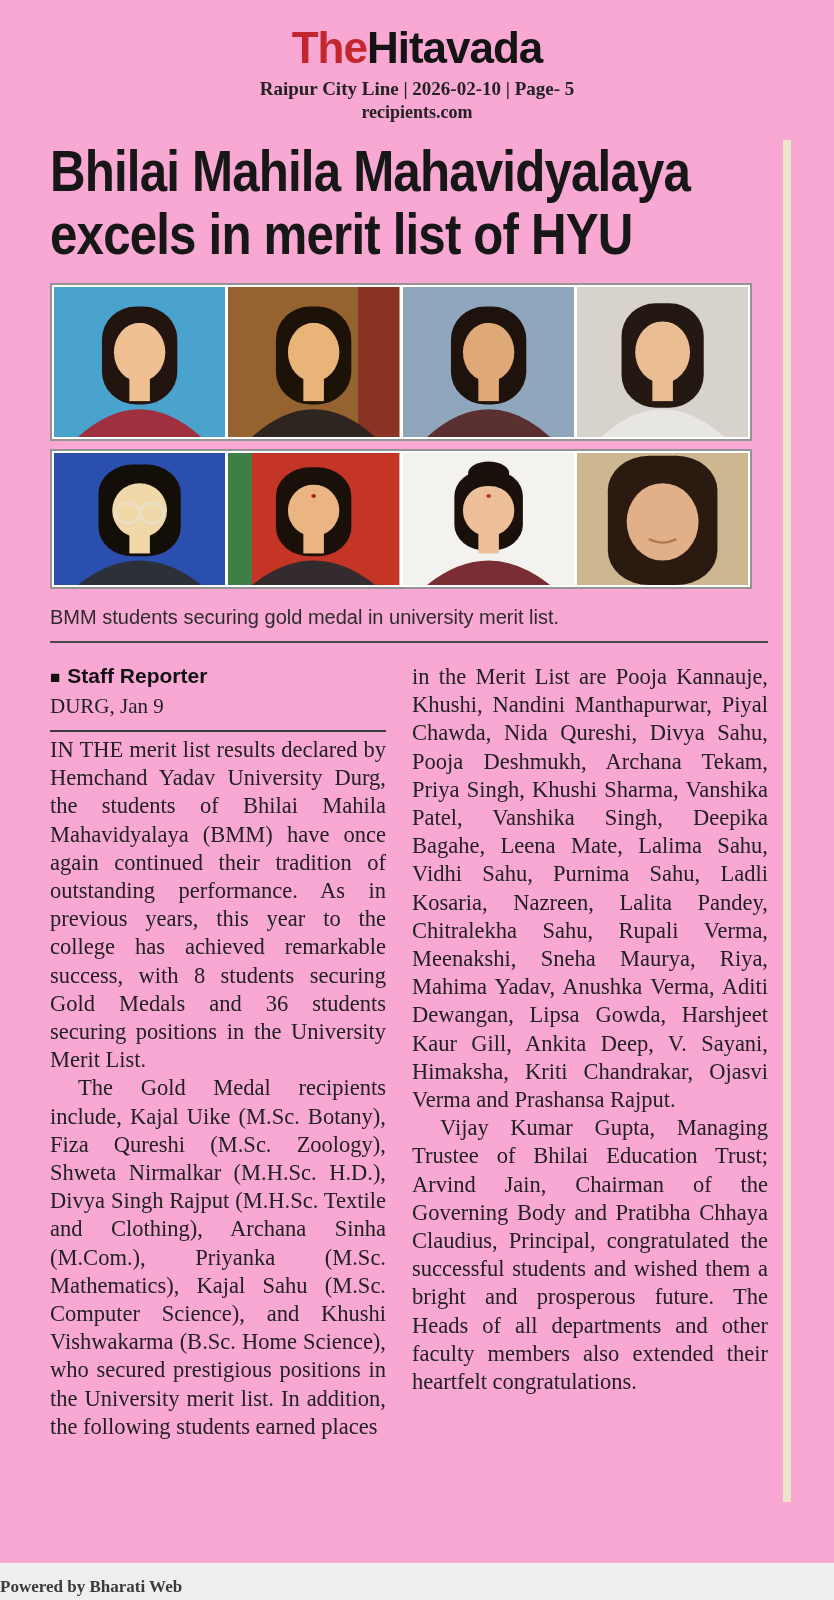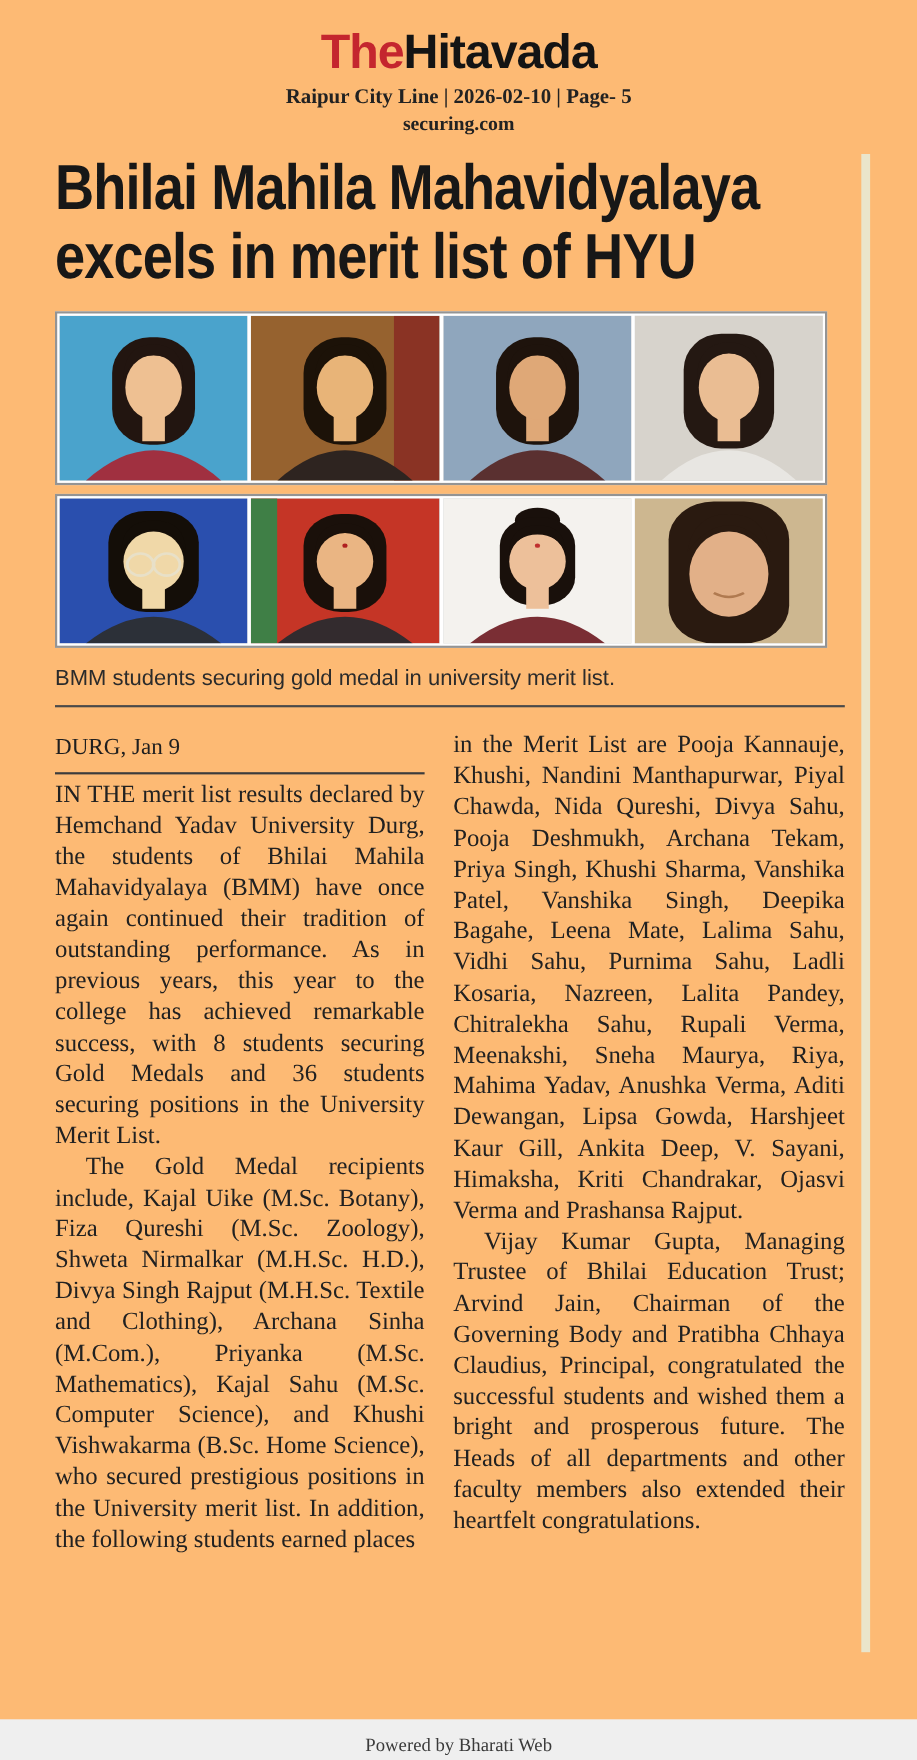--- a/index.html
+++ b/index.html
@@ -1,19 +1,19 @@
 <!DOCTYPE html>
 <html><head>
 <meta charset="utf-8">
 <style>
   * { box-sizing: border-box; }
   html,body { margin:0; padding:0; background:#ffffff; }
   .page {
     position:relative; width:834px; height:1600px; margin:0 auto;
-    background:#fdba74; overflow:hidden;
+    background:#f9a8d4; overflow:hidden;
     font-family:"Liberation Serif", serif; color:#1f1f1f;
   }
   
   .accent-bar { position:absolute; left:783px; top:140px; width:8px; height:1362px; background:#eae5cb; }
 
   
   .masthead { text-align:center; padding-top:24px; }
   .masthead-title { font-family:"Liberation Sans", sans-serif; font-weight:bold; font-size:44px; line-height:48px; letter-spacing:-1px; color:#141414; }
   .masthead-title .the { color:#c4262e; }
   .masthead-meta { font-size:19px; font-weight:bold; color:#222; margin-top:5px; line-height:24px; }
@@ -46,35 +46,35 @@
   .dateline { font-size:21px; line-height:27px; color:#1f1f1f; margin-top:2px; }
   .rule-col { border:none; border-top:2px solid #3c3c3c; height:0; margin:10px 0 0 0; width:100%; }
 
   .body-text p { margin:0; font-size:22.5px; line-height:28.2px; text-align:justify; color:#212121; }
   .body-text p.indent { text-indent:28px; }
   .col-left .body-text { margin-top:4px; }
 
   
   .site-footer {
     position:absolute; left:0; right:0; bottom:0; height:37px; background:#efefef;
-    display:flex; justify-content:center; align-items:flex-end; padding-bottom:3px;
-    font-size:17px; font-weight:normal; color:#3a3a3a; font-family:"Liberation Serif", serif;
+    display:flex; align-items:flex-end; padding-bottom:3px;
+    font-size:17px; font-weight:bold; color:#3a3a3a; font-family:"Liberation Serif", serif;
   }
 </style>
 </head>
 <body>
 
 <div class="page">
 
   <div class="accent-bar"></div>
 
   <header class="masthead">
     <div class="masthead-title"><span class="the">The</span><span>Hitavada</span></div>
     <div class="masthead-meta">Raipur City Line | 2026-02-10 | Page- 5</div>
-    <div class="masthead-site">securing.com</div>
+    <div class="masthead-site">recipients.com</div>
   </header>
 
   <h1 class="headline">
     <span class="hl">Bhilai Mahila Mahavidyalaya</span>
     <span class="hl">excels in merit list of HYU</span>
   </h1>
 
   <div class="photo-grid">
     <div class="photo-row row-1">
       <figure class="photo-cell" style="margin:0">
@@ -169,20 +169,21 @@
     </div>
   </div>
 
   <p class="caption">BMM students securing gold medal in university merit list.</p>
 
   <hr class="rule-full">
 
   <div class="article-columns">
     <div class="col-left">
       <div class="byline-block">
+        <div class="byline-row"><span class="bullet">■</span><span>Staff Reporter</span></div>
         <div class="dateline">DURG, Jan 9</div>
         <hr class="rule-col">
       </div>
       <div class="body-text">
         <p>IN THE merit list results declared by Hemchand Yadav University Durg, the students of Bhilai Mahila Mahavidyalaya (BMM) have once again continued their tradition of outstanding performance. As in previous years, this year to the college has achieved remarkable success, with 8 students securing Gold Medals and 36 students securing positions in the University Merit List.</p>
         <p class="indent">The Gold Medal recipients include, Kajal Uike (M.Sc. Botany), Fiza Qureshi (M.Sc. Zoology), Shweta Nirmalkar (M.H.Sc. H.D.), Divya Singh Rajput (M.H.Sc. Textile and Clothing), Archana Sinha (M.Com.), Priyanka (M.Sc. Mathematics), Kajal Sahu (M.Sc. Computer Science), and Khushi Vishwakarma (B.Sc. Home Science), who secured prestigious positions in the University merit list. In addition, the following students earned places</p>
       </div>
     </div>
     <div class="col-right">
       <div class="body-text">

